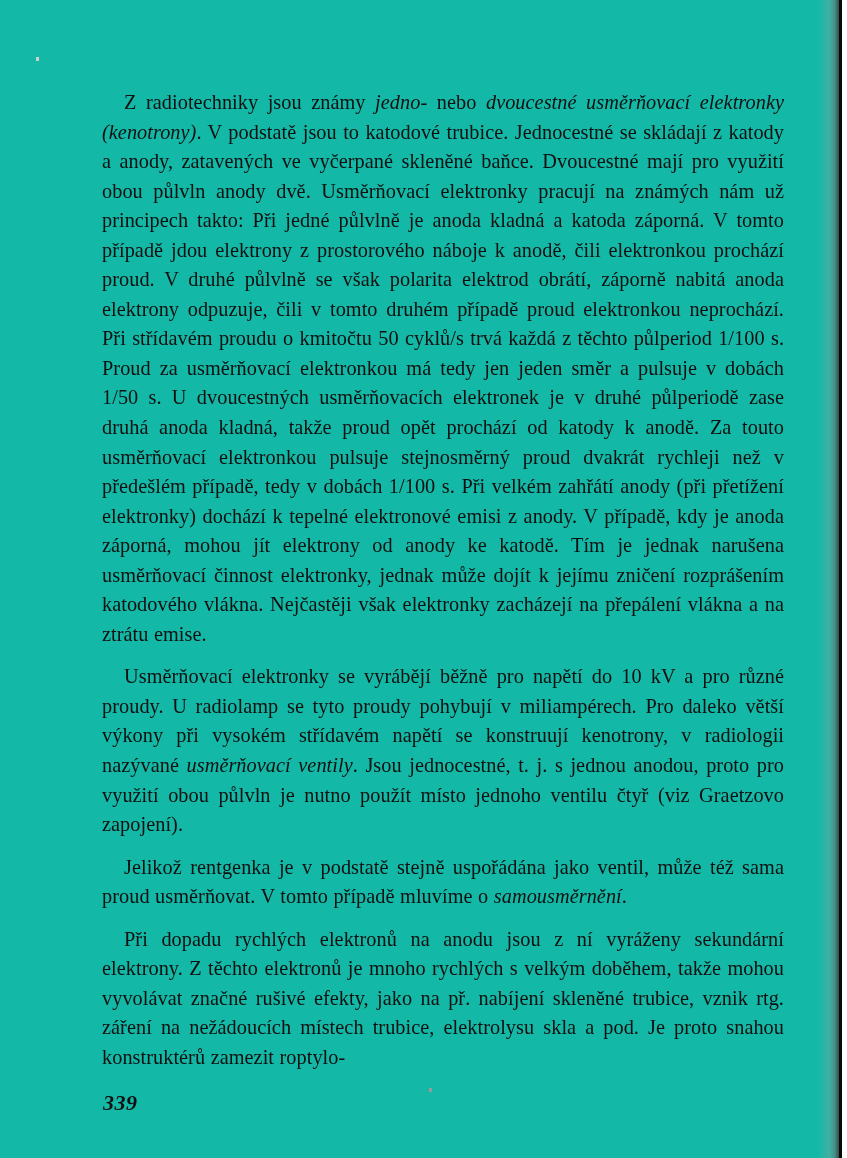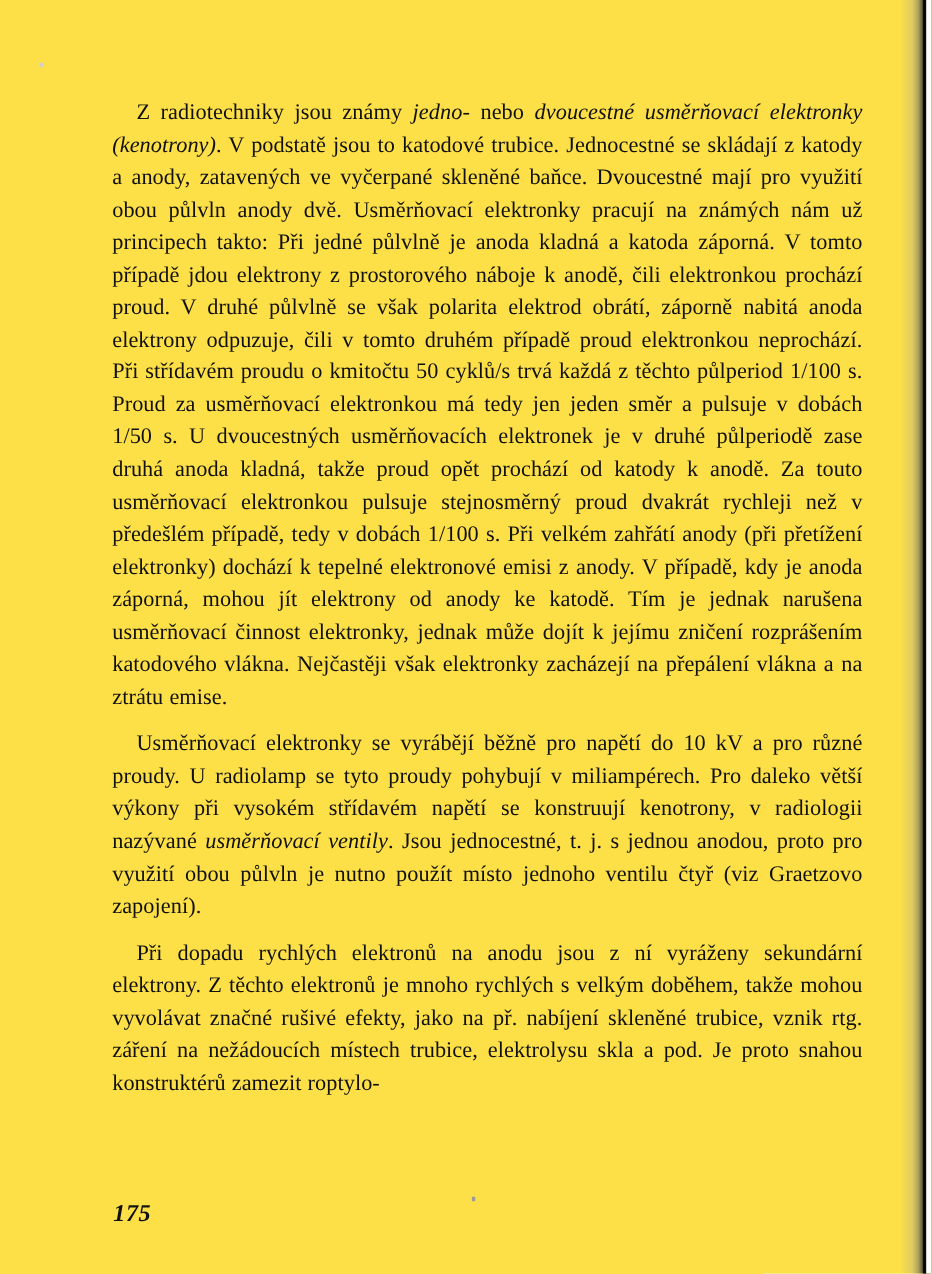--- a/index.html
+++ b/index.html
@@ -9,21 +9,21 @@
     background: #ffffff;
   }
   body {
     font-family: "Liberation Serif", "DejaVu Serif", serif;
   }
 
   .page {
     position: relative;
     width: 847px;
     height: 1158px;
-    background: #fde047;
+    background: #14b8a6;
     overflow: hidden;
   }
 
   
   .gutter-shadow {
     position: absolute;
     top: 0;
     right: 0;
     width: 47px;
     height: 100%;
@@ -124,24 +124,25 @@
 </head>
 <body>
 
 <div class="page">
 
   <div class="speck"></div>
 
   <div class="textblock">
     <p class="para indent"><span>Z radiotechniky jsou známy </span><span class="em">jedno-</span><span> nebo </span><span class="em">dvoucestné usměrňovací elektronky (kenotrony)</span><span>. V podstatě jsou to katodové trubice. Jednocestné se skládají z katody a anody, zatavených ve vyčerpané skleněné baňce. Dvoucestné mají pro využití obou půlvln anody dvě. Usměrňovací elektronky pracují na známých nám už principech takto: Při jedné půlvlně je anoda kladná a katoda záporná. V tomto případě jdou elektrony z prostorového náboje k anodě, čili elektronkou prochází proud. V druhé půlvlně se však polarita elektrod obrátí, záporně nabitá anoda elektrony odpuzuje, čili v tomto druhém případě proud elektronkou neprochází. Při střídavém proudu o kmitočtu 50 cyklů/s trvá každá z těchto půlperiod 1/100 s. Proud za usměrňovací elektronkou má tedy jen jeden směr a pulsuje v dobách 1/50 s. U dvoucestných usměrňovacích elektronek je v druhé půlperiodě zase druhá anoda kladná, takže proud opět prochází od katody k anodě. Za touto usměrňovací elektronkou pulsuje stejnosměrný proud dvakrát rychleji než v předešlém případě, tedy v dobách 1/100 s. Při velkém zahřátí anody (při přetížení elektronky) dochází k tepelné elektronové emisi z anody. V případě, kdy je anoda záporná, mohou jít elektrony od anody ke katodě. Tím je jednak narušena usměrňovací činnost elektronky, jednak může dojít k jejímu zničení rozprášením katodového vlákna. Nejčastěji však elektronky zacházejí na přepálení vlákna a na ztrátu emise.</span></p>
     <p class="para indent"><span>Usměrňovací elektronky se vyrábějí běžně pro napětí do 10 kV a pro různé proudy. U radiolamp se tyto proudy pohybují v miliampérech. Pro daleko větší výkony při vysokém střídavém napětí se konstruují kenotrony, v radiologii nazývané </span><span class="em">usměrňovací ventily</span><span>. Jsou jednocestné, t. j. s jednou anodou, proto pro využití obou půlvln je nutno použít místo jednoho ventilu čtyř (viz Graetzovo zapojení).</span></p>
+    <p class="para indent"><span>Jelikož rentgenka je v podstatě stejně uspořádána jako ventil, může též sama proud usměrňovat. V tomto případě mluvíme o </span><span class="em">samousměrnění</span><span>.</span></p>
     <p class="para indent"><span>Při dopadu rychlých elektronů na anodu jsou z ní vyráženy sekundární elektrony. Z těchto elektronů je mnoho rychlých s velkým doběhem, takže mohou vyvolávat značné rušivé efekty, jako na př. nabíjení skleněné trubice, vznik rtg. záření na nežádoucích místech trubice, elektrolysu skla a pod. Je proto snahou konstruktérů zamezit roptylo-</span></p>
   </div>
 
-  <div class="folio">175</div>
+  <div class="folio">339</div>
 
   <div class="speck-2"></div>
 
   <div class="gutter-shadow"></div>
   <div class="gutter-line"></div>
   <div class="gutter-edge"></div>
 
 </div>
 
 </body></html>

